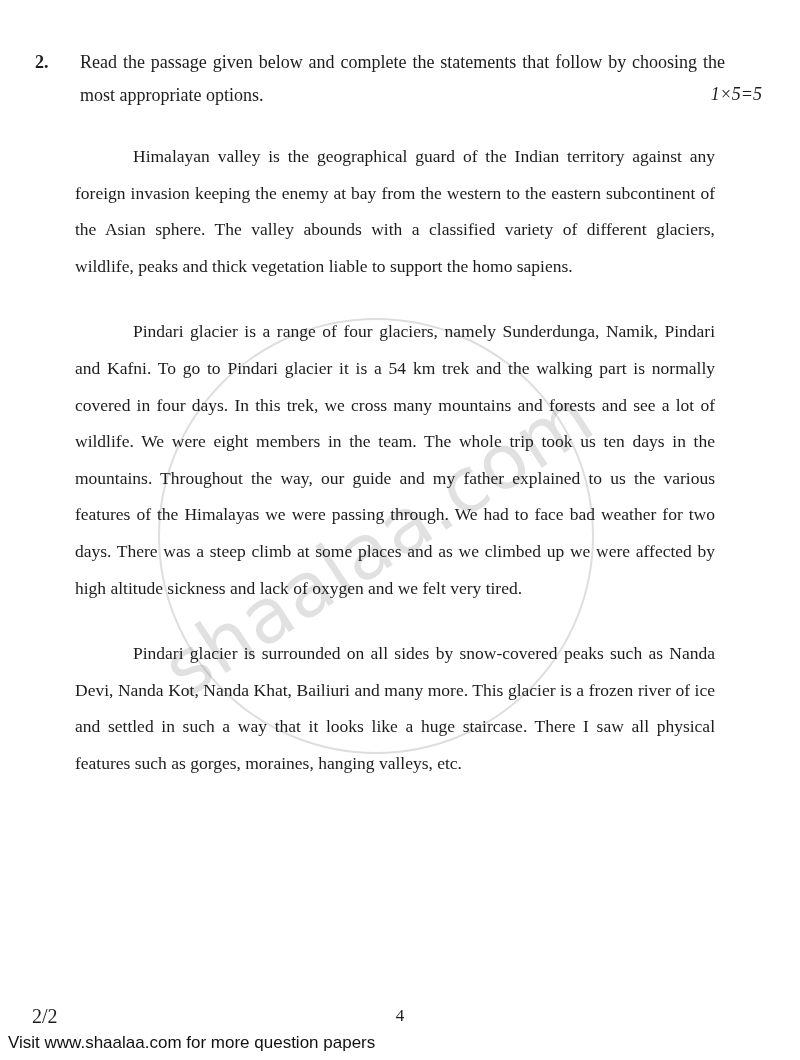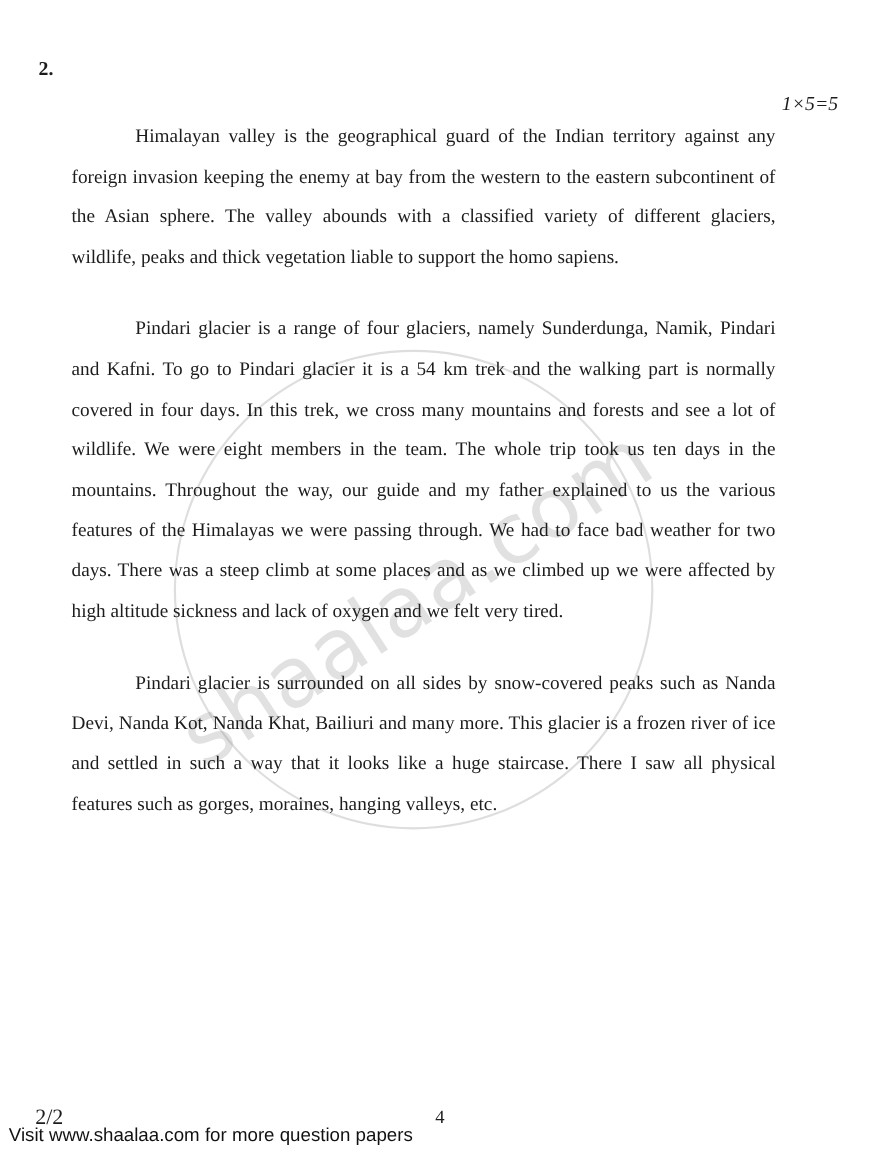--- a/index.html
+++ b/index.html
@@ -73,21 +73,21 @@
   }
   .q-marks {
     position: absolute;
     top: 78px;
     right: 38px;
     font-style: italic;
     font-size: 18px;
     line-height: 33px;
   }
   .passage {
-    margin: 26px 0 0 30px;
+    margin: 26px 0 0 40px;
     width: 640px;
   }
   .passage p {
     margin: 0 0 29px 0;
     font-size: 17.5px;
     line-height: 36.6px;
     text-align: justify;
     text-indent: 58px;
   }
   
@@ -103,41 +103,42 @@
     left: 0;
     right: 0;
     bottom: 34px;
     text-align: center;
     font-size: 17px;
     z-index: 1;
   }
   .footer-visit {
     position: absolute;
     left: 8px;
-    bottom: 18px;
+    bottom: 7px;
     font-family: "Liberation Sans", sans-serif;
     font-size: 17px;
     color: #111;
     z-index: 1;
   }
 </style>
 </head>
 <body>
 
 <div class="page">
 
   <div class="watermark-layer">
     <div class="wm-circle"></div>
     <div class="wm-text">shaalaa.com</div>
   </div>
 
   <div class="content">
 
     <div class="question-row">
       <span class="q-num">2.</span>
+      <div class="q-text">Read the passage given below and complete the statements that follow by choosing the most appropriate options.</div>
     </div>
     <div class="q-marks">1×5=5</div>
 
     <div class="passage">
       <p>Himalayan valley is the geographical guard of the Indian territory against any foreign invasion keeping the enemy at bay from the western to the eastern subcontinent of the Asian sphere. The valley abounds with a classified variety of different glaciers, wildlife, peaks and thick vegetation liable to support the homo sapiens.</p>
       <p>Pindari glacier is a range of four glaciers, namely Sunderdunga, Namik, Pindari and Kafni. To go to Pindari glacier it is a 54 km trek and the walking part is normally covered in four days. In this trek, we cross many mountains and forests and see a lot of wildlife. We were eight members in the team. The whole trip took us ten days in the mountains. Throughout the way, our guide and my father explained to us the various features of the Himalayas we were passing through. We had to face bad weather for two days. There was a steep climb at some places and as we climbed up we were affected by high altitude sickness and lack of oxygen and we felt very tired.</p>
       <p>Pindari glacier is surrounded on all sides by snow-covered peaks such as Nanda Devi, Nanda Kot, Nanda Khat, Bailiuri and many more. This glacier is a frozen river of ice and settled in such a way that it looks like a huge staircase. There I saw all physical features such as gorges, moraines, hanging valleys, etc.</p>
     </div>
 
   </div>

